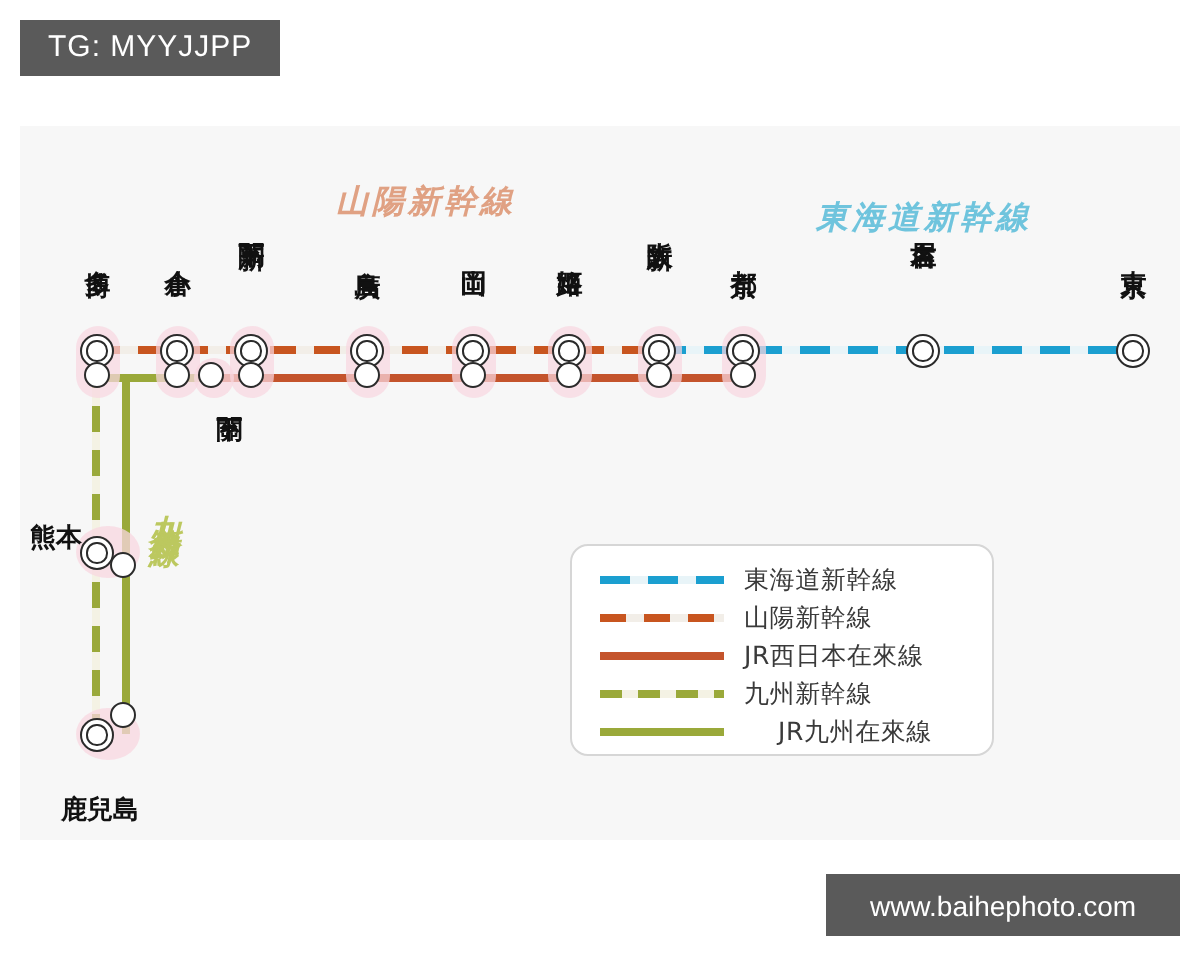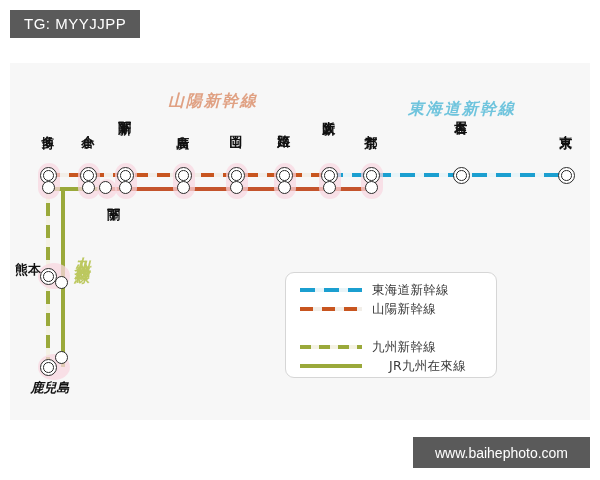--- a/index.html
+++ b/index.html
@@ -211,34 +211,38 @@
     <div class="st-label" style="left:219px;top:62px;">岡山</div>
     <div class="st-label" style="left:267px;top:62px;">姬路</div>
     <div class="st-label" style="left:312px;top:48px;">新大阪</div>
     <div class="st-label" style="left:354px;top:62px;">京都</div>
     <div class="st-label" style="left:444px;top:48px;">名古屋</div>
     <div class="st-label" style="left:549px;top:62px;">東京</div>
 
     <div class="st-label" style="left:97px;top:135px;">下關</div>
 
     <div class="st-label-h" style="left:5px;top:200px;width:24px;">熊本</div>
-    <div class="st-label-h" style="left:10px;top:318px;width:60px;font-style:italic;">鹿兒島</div>
+    <div class="st-label-h" style="left:10px;top:336px;width:60px;">鹿兒島</div>
 
     <div id="legend">
 
       <div class="lg-row" style="top:8px;">
         <span class="lg-swatch tokaido-dash"></span>
         <span class="lg-text">東海道新幹線</span>
       </div>
 
       <div class="lg-row" style="top:27px;">
         <span class="lg-swatch sanyo-dash"></span>
         <span class="lg-text">山陽新幹線</span>
       </div>
 
+      <div class="lg-row" style="top:46px;">
+        <span class="lg-swatch jrwest"></span>
+        <span class="lg-text">JR西日本在來線</span>
+      </div>
 
       <div class="lg-row" style="top:65px;">
         <span class="lg-swatch kyushu-dash-h"></span>
         <span class="lg-text">九州新幹線</span>
       </div>
 
       <div class="lg-row" style="top:84px;gap:17px;">
         <span class="lg-swatch jrkyushu"></span>
         <span class="lg-text">JR九州在來線</span>
       </div>

